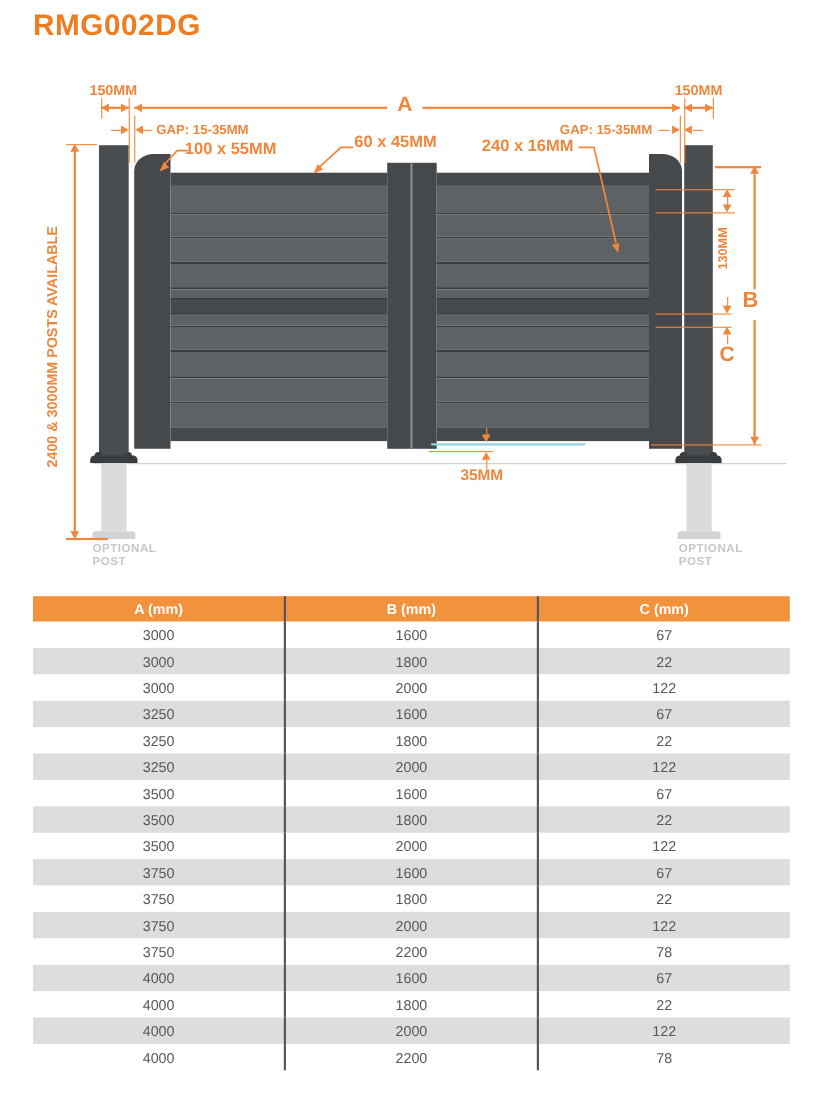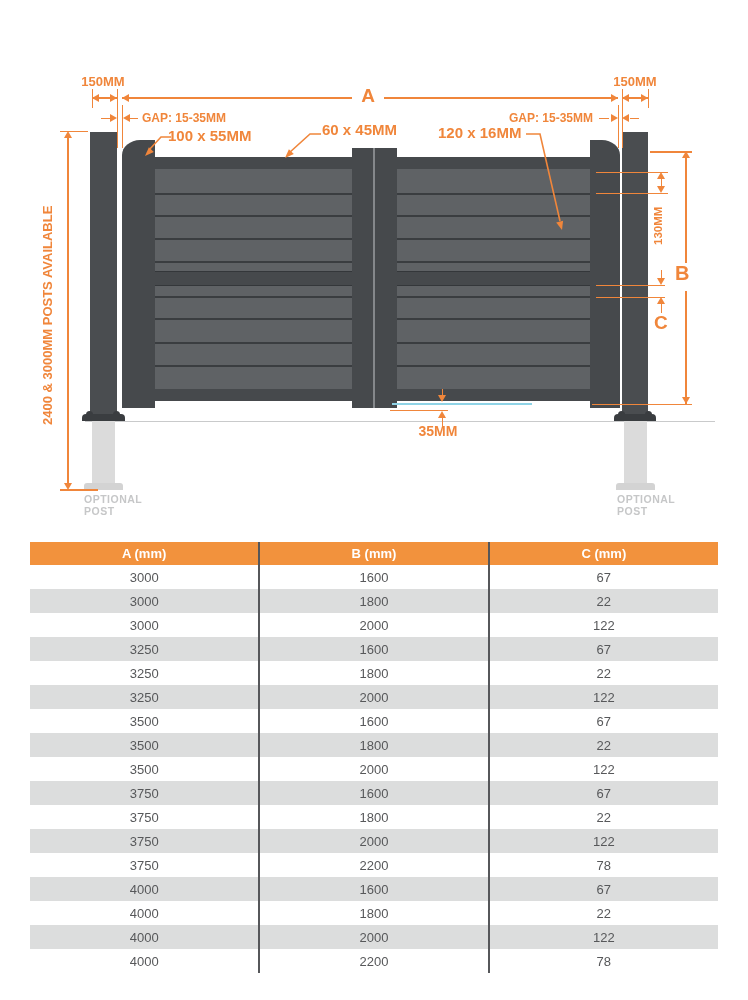--- a/index.html
+++ b/index.html
@@ -46,20 +46,21 @@
               height:23px; text-align:center; }
   .specs td { font-size:13px; color:#57585A; height:24px; text-align:center; }
   .specs tr:nth-child(even) td { background:#DCDDDD; }
   .specs th + th, .specs td + td { border-left:2px solid #56575A; }
 </style>
 </head>
 <body>
 
 <div class="stage">
 
+  <div class="title">RMG002DG</div>
 
   <div>
 
     <div class="groundline" style="left:85px; top:420.5px; width:630px; height:1.5px;"></div>
 
     <div class="post" style="left:90px; top:132px; width:27px; height:283px;"></div>
     <div class="bolt" style="left:86px; top:411px;"></div>
     <div class="bolt" style="left:113px; top:411px;"></div>
     <div class="flange" style="left:82px; top:414px; width:43px; height:7px;"></div>
     <div class="optpost" style="left:92px; top:421px; width:23px; height:62px;"></div>
@@ -169,21 +170,21 @@
       <polyline points="33,7 23,7 11,20"></polyline>
       <polygon points="7,26 15.8,22.1 10.9,17.2"></polygon>
     </svg>
 
     <div class="olabel" style="left:322px; top:121px; font-size:15px;">60 x 45MM</div>
     <svg class="leader" style="left:278px; top:126px;" width="44" height="38" viewBox="0 0 44 38">
       <polyline points="43,8 32,8 11,27"></polyline>
       <polygon points="7,32 15.8,28.1 10.9,23.2"></polygon>
     </svg>
 
-    <div class="olabel" style="left:438px; top:124px; font-size:15px;">120 x 16MM</div>
+    <div class="olabel" style="left:438px; top:124px; font-size:15px;">240 x 16MM</div>
     <svg class="leader" style="left:524px; top:128px;" width="48" height="108" viewBox="0 0 48 108">
       <polyline points="2,6 16,6 36,93"></polyline>
       <polygon points="38,102 32.2,94.4 39.1,92.8"></polygon>
     </svg>
 
     <div class="oline" style="left:67px; top:136px; width:1.5px; height:350px;"></div>
     <div class="arr arr-u" style="left:64px; top:131px;"></div>
     <div class="arr arr-d" style="left:64px; top:483px;"></div>
     <div class="oline" style="left:60px; top:130.5px; width:28px; height:1.5px;"></div>
     <div class="oline" style="left:60px; top:489px; width:38px; height:1.5px;"></div>

